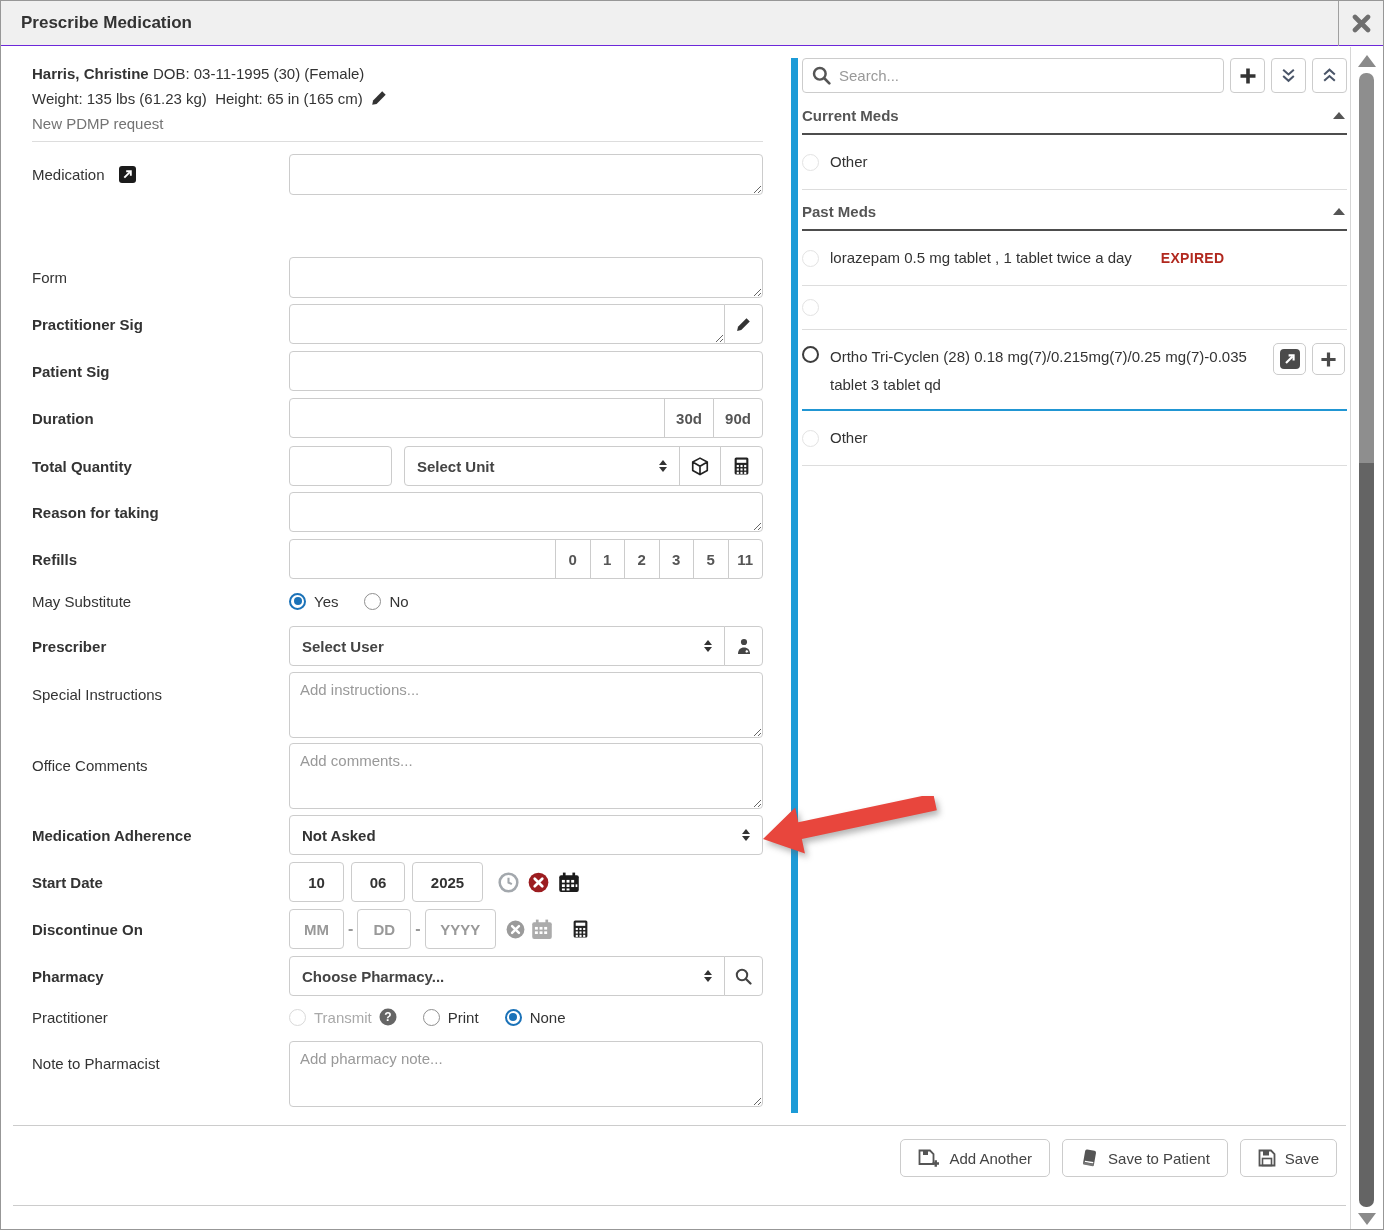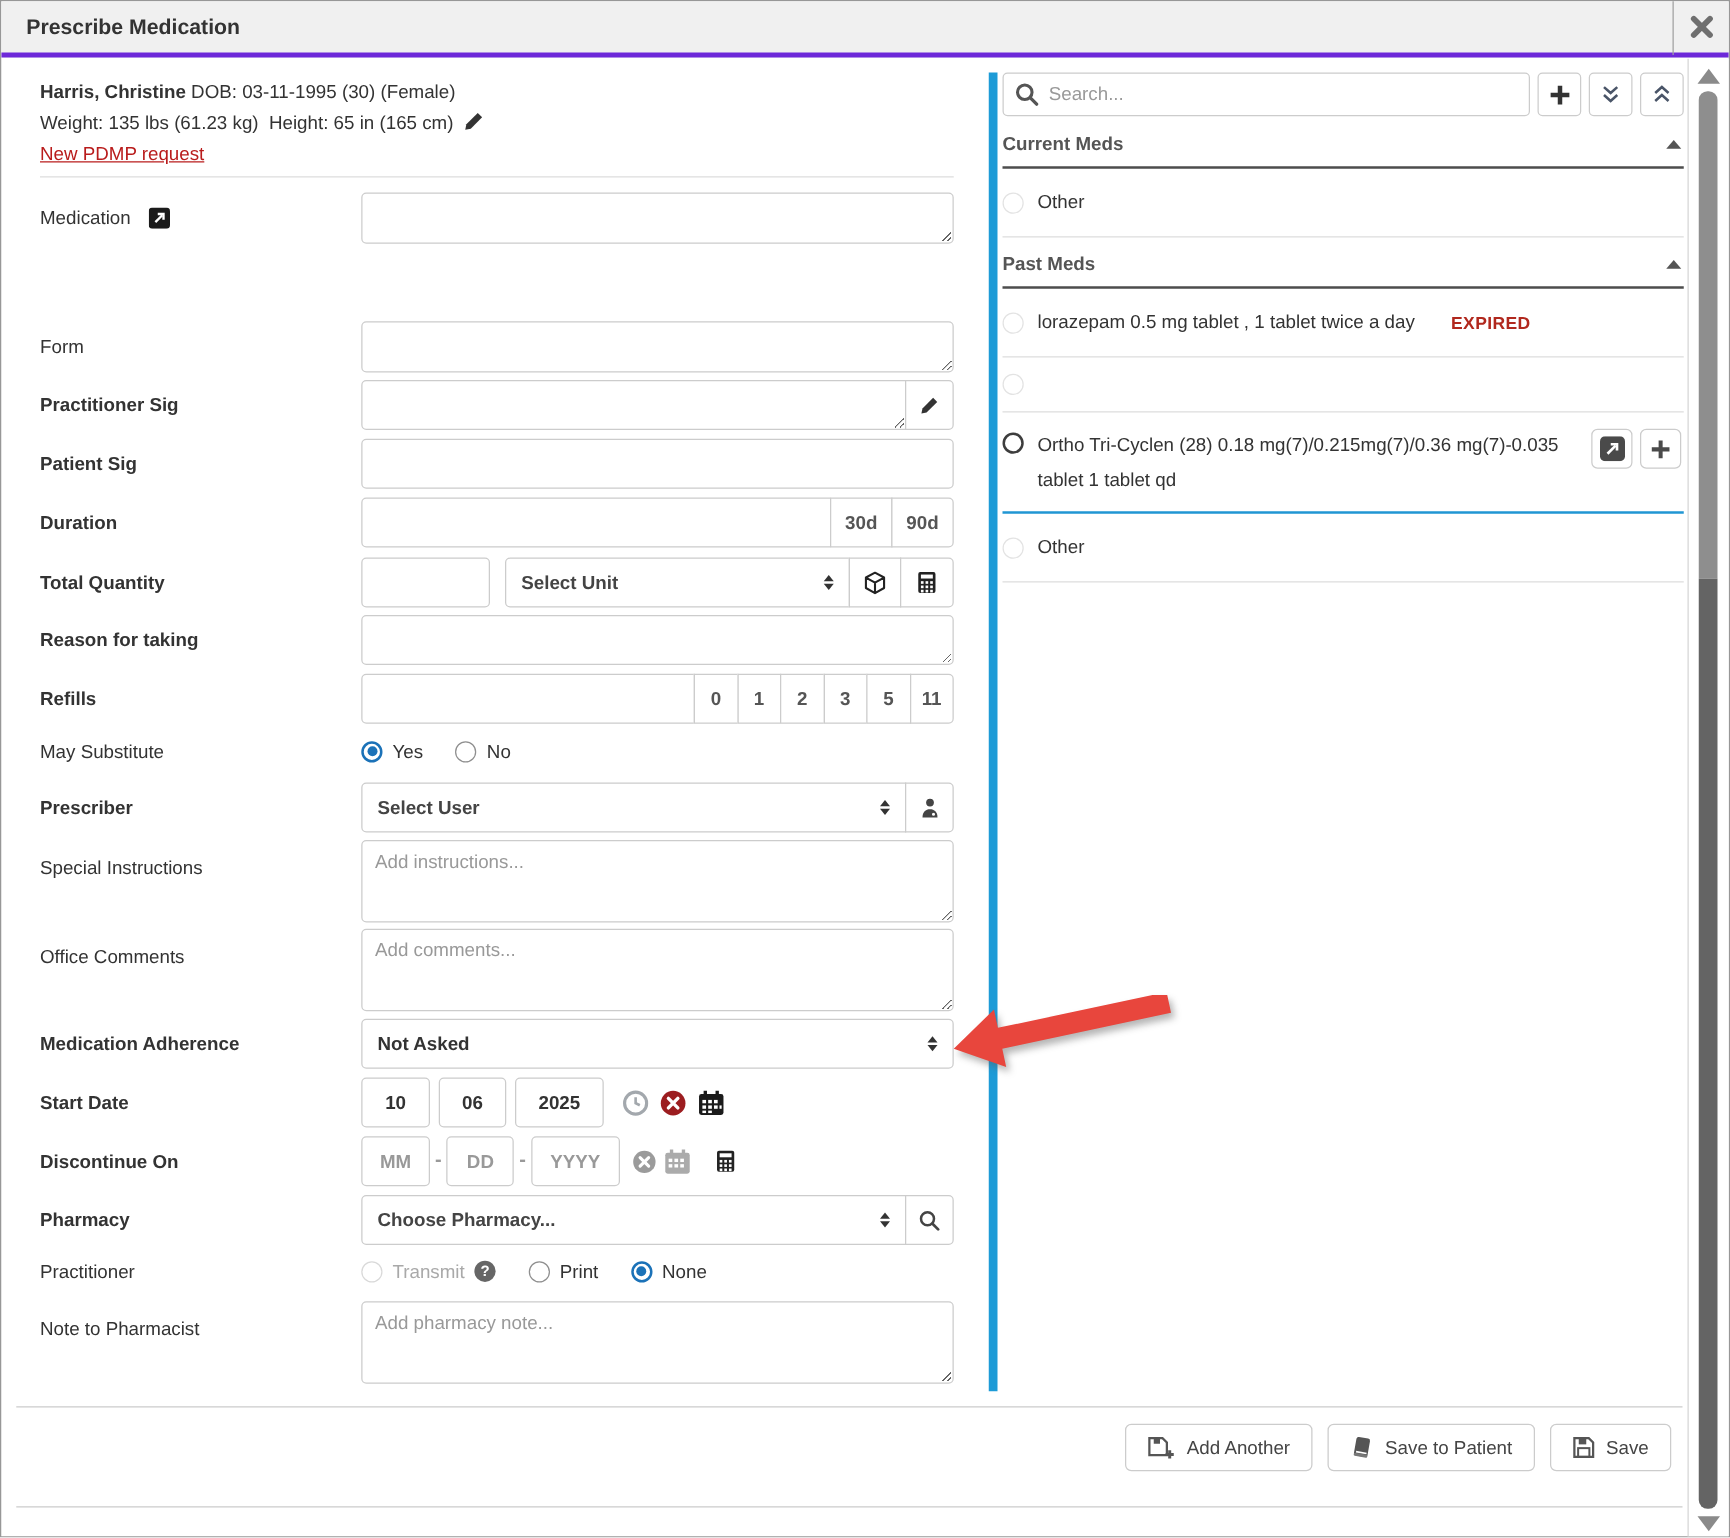--- a/index.html
+++ b/index.html
@@ -3,29 +3,29 @@
 <meta charset="utf-8">
 <style>
   * { box-sizing: border-box; margin: 0; padding: 0; }
   html,body { background:#fff; }
   body { font-family:"Liberation Sans", sans-serif; }
   .modal { position:relative; width:1384px; height:1230px; background:#fff;
            border:1px solid #979797; overflow:hidden; }
 
   
   .hdr { position:absolute; top:0; left:0; right:0; height:45px; background:#f0f0f0;
-         border-bottom:4px solid #6d28d9; display:flex; align-items:center; }
+         border-bottom:1px solid #6d28d9; display:flex; align-items:center; }
   .hdr-title { font-size:17px; font-weight:bold; color:#333; padding-left:20px; flex:1; }
   .hdr-close { width:45px; height:45px; border-left:1px solid #a0a0a0; display:flex;
                align-items:center; justify-content:center; cursor:pointer; }
 
   
   .patient { position:absolute; left:31px; top:60px; font-size:15px; color:#333; line-height:25px; }
   .patient b { font-weight:bold; }
-  .link { color:#b91c1c; cursor:pointer;text-decoration:underline; }
+  .link { color:#737373; cursor:pointer; }
   .pdivider { position:absolute; left:31px; top:140px; width:731px; height:1px; background:#ddd; }
 
   
   .form-area { position:absolute; left:31px; top:153px; width:731px; }
   .frow { display:flex; }
   .flabel { width:257px; padding-right:12px; font-size:15px; color:#333;
             display:flex; align-items:center; gap:14px; }
   .flabel.top { align-items:flex-start; padding-top:14px; }
   .ffield { flex:1; display:flex; align-items:stretch; }
   input, textarea { font-family:inherit; font-size:15px; color:#333;
@@ -493,21 +493,21 @@
     <div class="med-item">
       <span class="radio" style="border-color:#e3e3e3"></span>
       <span class="med-text">lorazepam 0.5 mg tablet , 1 tablet twice a day</span>
       <span class="badge-expired">EXPIRED</span>
     </div>
     <div class="med-item">
       <span class="radio" style="border-color:#e3e3e3"></span>
     </div>
     <div class="med-item multiline">
       <span class="radio outline"></span>
-      <span class="med-text ortho-text">Ortho Tri-Cyclen (28) 0.18 mg(7)/0.215mg(7)/0.36 mg(7)-0.035 tablet 1 tablet qd</span>
+      <span class="med-text ortho-text">Ortho Tri-Cyclen (28) 0.18 mg(7)/0.215mg(7)/0.25 mg(7)-0.035 tablet 3 tablet qd</span>
       <span class="item-actions">
         <span class="act-btn">
           <svg width="20" height="20" viewBox="0 0 20 20">
             <rect x="0" y="0" width="20" height="20" rx="4" fill="#4a4a4a"></rect>
             <path d="M6 14 L12.5 7.5" stroke="#fff" stroke-width="2.1"></path>
             <path d="M8.6 6.4 H13.6 V11.4" fill="none" stroke="#fff" stroke-width="2.1"></path>
           </svg>
         </span>
         <span class="act-btn">
           <svg width="17" height="17" viewBox="0 0 18 18">

